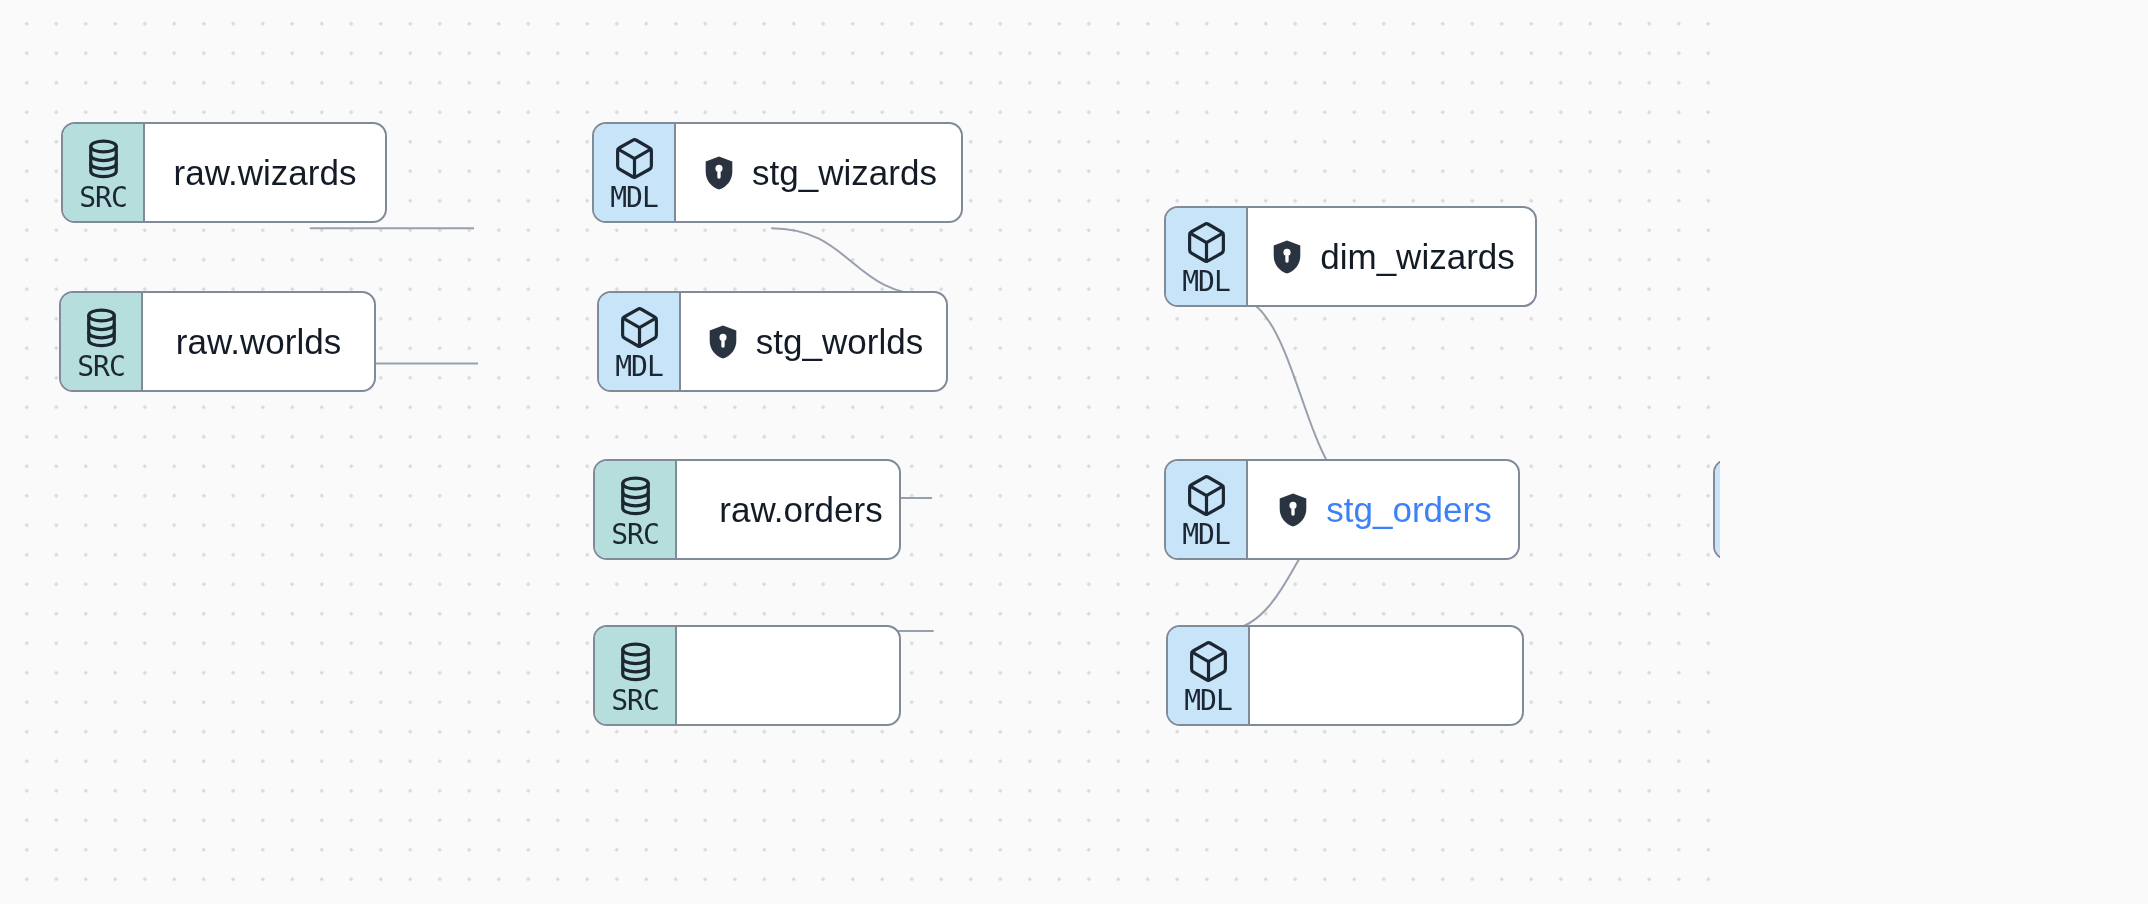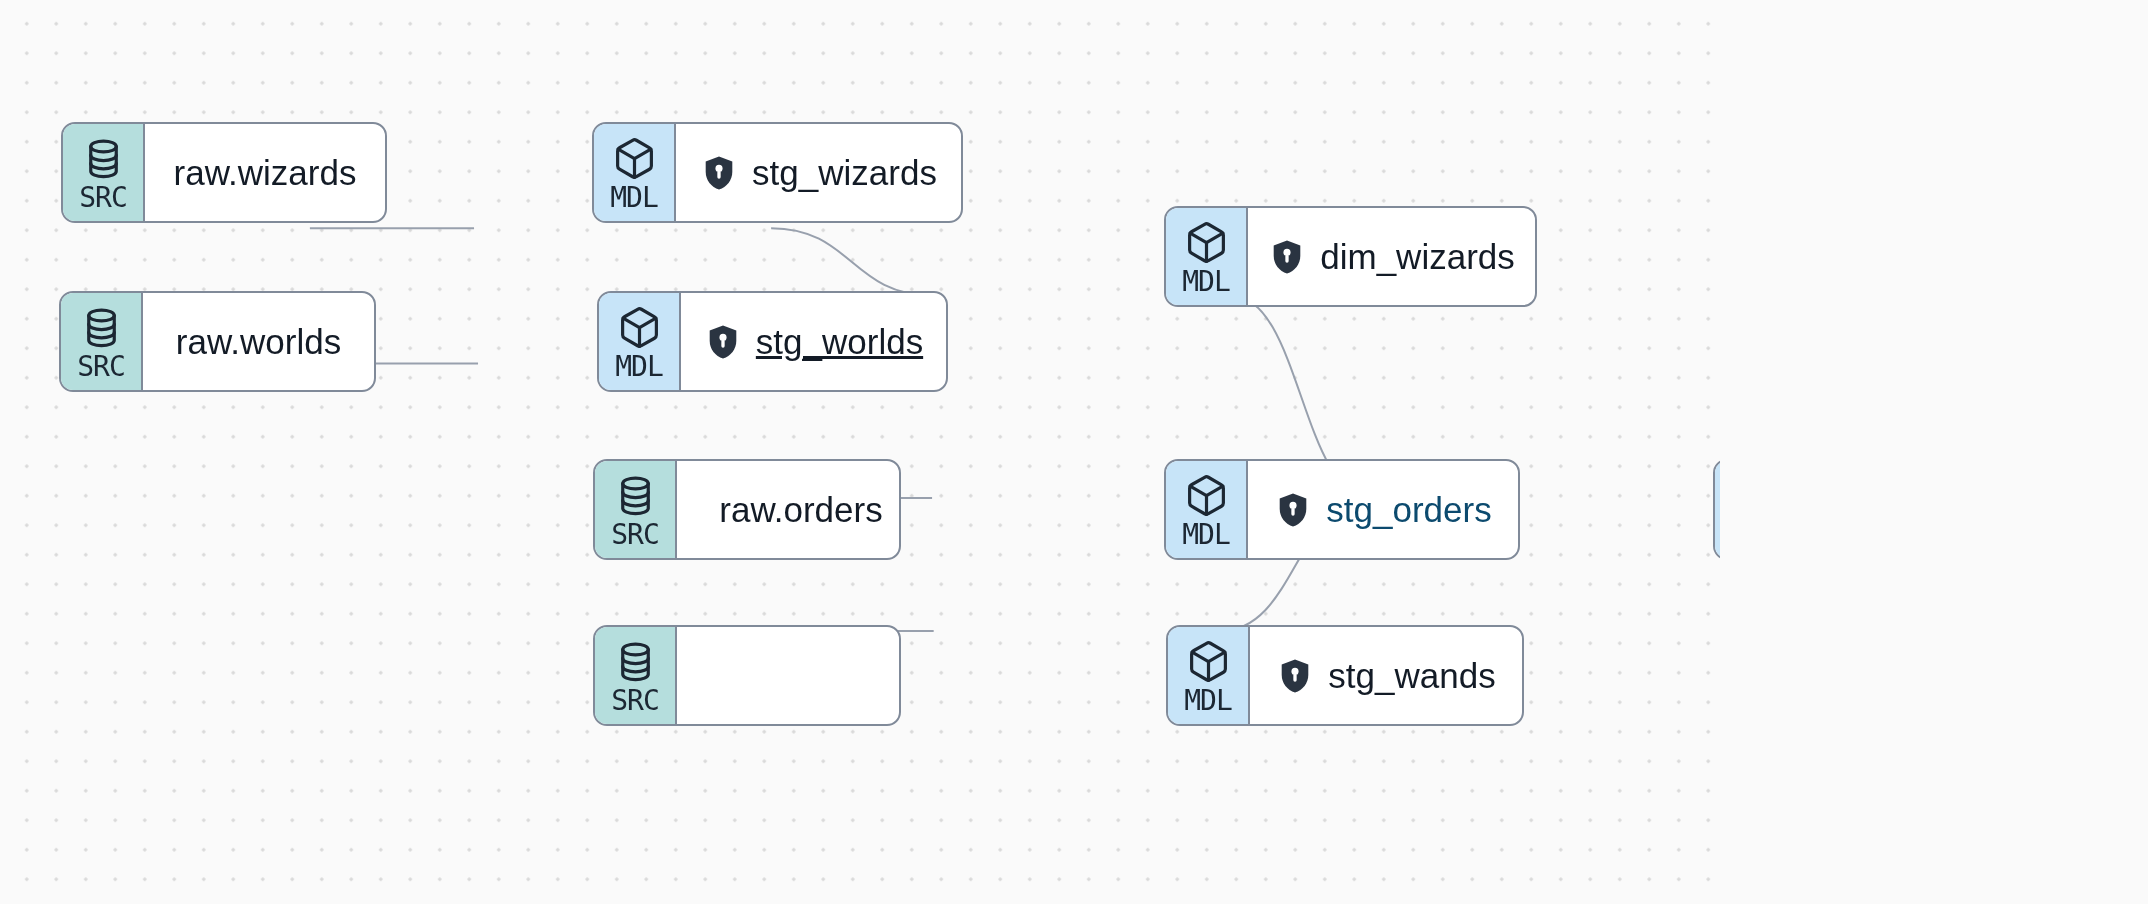--- a/index.html
+++ b/index.html
@@ -145,21 +145,21 @@
         <path d="M12 22.08V12"></path>
       </svg>
       <span class="badge-label">MDL</span>
     </div>
     <div class="node-body">
       <svg class="icon shield-icon" width="38" height="38" viewBox="0 0 24 24">
         <path class="shield-fill" d="M12 1.6 20.4 4.7v6.6c0 5.2-3.5 9.5-8.4 11.1-4.9-1.6-8.4-5.9-8.4-11.1V4.7Z" fill="#2a3441"></path>
         <circle cx="12" cy="9.1" r="2.25" fill="#ffffff"></circle>
         <rect x="10.95" y="10.7" width="2.1" height="4.9" rx="1.05" fill="#ffffff"></rect>
       </svg>
-      <span class="node-label" style="color: rgb(19, 27, 38); text-decoration: underline;">stg_worlds</span>
+      <span class="node-label" style="color: rgb(19, 27, 38);">stg_worlds</span>
     </div>
   </div>
       <div class="node" style="left: 1164px; top: 206px; width: 373px; height: 101px; border-color: rgb(128, 138, 153); background: rgb(255, 255, 255);">
     <div class="node-badge" style="background: rgb(199, 228, 248); border-right-color: rgb(128, 138, 153); color: rgb(28, 39, 51);">
 
       <svg class="icon cube-icon" width="45" height="45" viewBox="0 0 24 24" fill="none" stroke="currentColor" stroke-width="1.7" stroke-linecap="round" stroke-linejoin="round">
         <path d="M21 16V8a2 2 0 0 0-1-1.73l-7-4a2 2 0 0 0-2 0l-7 4A2 2 0 0 0 3 8v8a2 2 0 0 0 1 1.73l7 4a2 2 0 0 0 2 0l7-4A2 2 0 0 0 21 16z"></path>
         <path d="M3.27 6.96 12 12.01l8.73-5.05"></path>
         <path d="M12 22.08V12"></path>
       </svg>
@@ -199,21 +199,21 @@
         <path d="M12 22.08V12"></path>
       </svg>
       <span class="badge-label">MDL</span>
     </div>
     <div class="node-body">
       <svg class="icon shield-icon" width="38" height="38" viewBox="0 0 24 24">
         <path class="shield-fill" d="M12 1.6 20.4 4.7v6.6c0 5.2-3.5 9.5-8.4 11.1-4.9-1.6-8.4-5.9-8.4-11.1V4.7Z" fill="#2a3441"></path>
         <circle cx="12" cy="9.1" r="2.25" fill="#ffffff"></circle>
         <rect x="10.95" y="10.7" width="2.1" height="4.9" rx="1.05" fill="#ffffff"></rect>
       </svg>
-      <span class="node-label" style="color: #0c4a6e;">stg_orders</span>
+      <span class="node-label" style="color: #3b82f6;">stg_orders</span>
     </div>
   </div>
       <div class="node" style="left: 593px; top: 625px; width: 308px; height: 101px; border-color: rgb(128, 138, 153); background: rgb(255, 255, 255);">
     <div class="node-badge" style="background: rgb(181, 222, 221); border-right-color: rgb(128, 138, 153); color: rgb(28, 39, 51);">
       <svg class="icon db-icon" width="45" height="45" viewBox="0 0 24 24" fill="none" stroke="currentColor" stroke-width="1.7" stroke-linecap="round" stroke-linejoin="round">
         <ellipse cx="12" cy="5.6" rx="6.8" ry="2.9"></ellipse>
         <path d="M18.8 10.2c0 1.6-3.05 2.9-6.8 2.9s-6.8-1.3-6.8-2.9"></path>
         <path d="M18.8 14.6c0 1.6-3.05 2.9-6.8 2.9s-6.8-1.3-6.8-2.9"></path>
         <path d="M5.2 5.6v13.2c0 1.6 3.05 2.9 6.8 2.9s6.8-1.3 6.8-2.9V5.6"></path>
       </svg>
@@ -224,28 +224,20 @@
       <div class="node" style="left: 1166px; top: 625px; width: 358px; height: 101px; border-color: rgb(128, 138, 153); background: rgb(255, 255, 255);">
     <div class="node-badge" style="background: rgb(199, 228, 248); border-right-color: rgb(128, 138, 153); color: rgb(28, 39, 51);">
 
       <svg class="icon cube-icon" width="45" height="45" viewBox="0 0 24 24" fill="none" stroke="currentColor" stroke-width="1.7" stroke-linecap="round" stroke-linejoin="round">
         <path d="M21 16V8a2 2 0 0 0-1-1.73l-7-4a2 2 0 0 0-2 0l-7 4A2 2 0 0 0 3 8v8a2 2 0 0 0 1 1.73l7 4a2 2 0 0 0 2 0l7-4A2 2 0 0 0 21 16z"></path>
         <path d="M3.27 6.96 12 12.01l8.73-5.05"></path>
         <path d="M12 22.08V12"></path>
       </svg>
       <span class="badge-label">MDL</span>
     </div>
-    <div class="node-body">
-      <svg class="icon shield-icon" width="38" height="38" viewBox="0 0 24 24">
-        <path class="shield-fill" d="M12 1.6 20.4 4.7v6.6c0 5.2-3.5 9.5-8.4 11.1-4.9-1.6-8.4-5.9-8.4-11.1V4.7Z" fill="#2a3441"></path>
-        <circle cx="12" cy="9.1" r="2.25" fill="#ffffff"></circle>
-        <rect x="10.95" y="10.7" width="2.1" height="4.9" rx="1.05" fill="#ffffff"></rect>
-      </svg>
-      <span class="node-label" style="color: rgb(19, 27, 38);">stg_wands</span>
-    </div>
   </div>
       <div class="node" style="left: 1713px; top: 459px; width: 345px; height: 101px; border-color: rgb(128, 138, 153); background: rgb(255, 255, 255);">
     <div class="node-badge" style="background: rgb(199, 228, 248); border-right-color: rgb(128, 138, 153); color: rgb(28, 39, 51);">
 
       <svg class="icon cube-icon" width="45" height="45" viewBox="0 0 24 24" fill="none" stroke="currentColor" stroke-width="1.7" stroke-linecap="round" stroke-linejoin="round">
         <path d="M21 16V8a2 2 0 0 0-1-1.73l-7-4a2 2 0 0 0-2 0l-7 4A2 2 0 0 0 3 8v8a2 2 0 0 0 1 1.73l7 4a2 2 0 0 0 2 0l7-4A2 2 0 0 0 21 16z"></path>
         <path d="M3.27 6.96 12 12.01l8.73-5.05"></path>
         <path d="M12 22.08V12"></path>
       </svg>
       <span class="badge-label">MDL</span>

